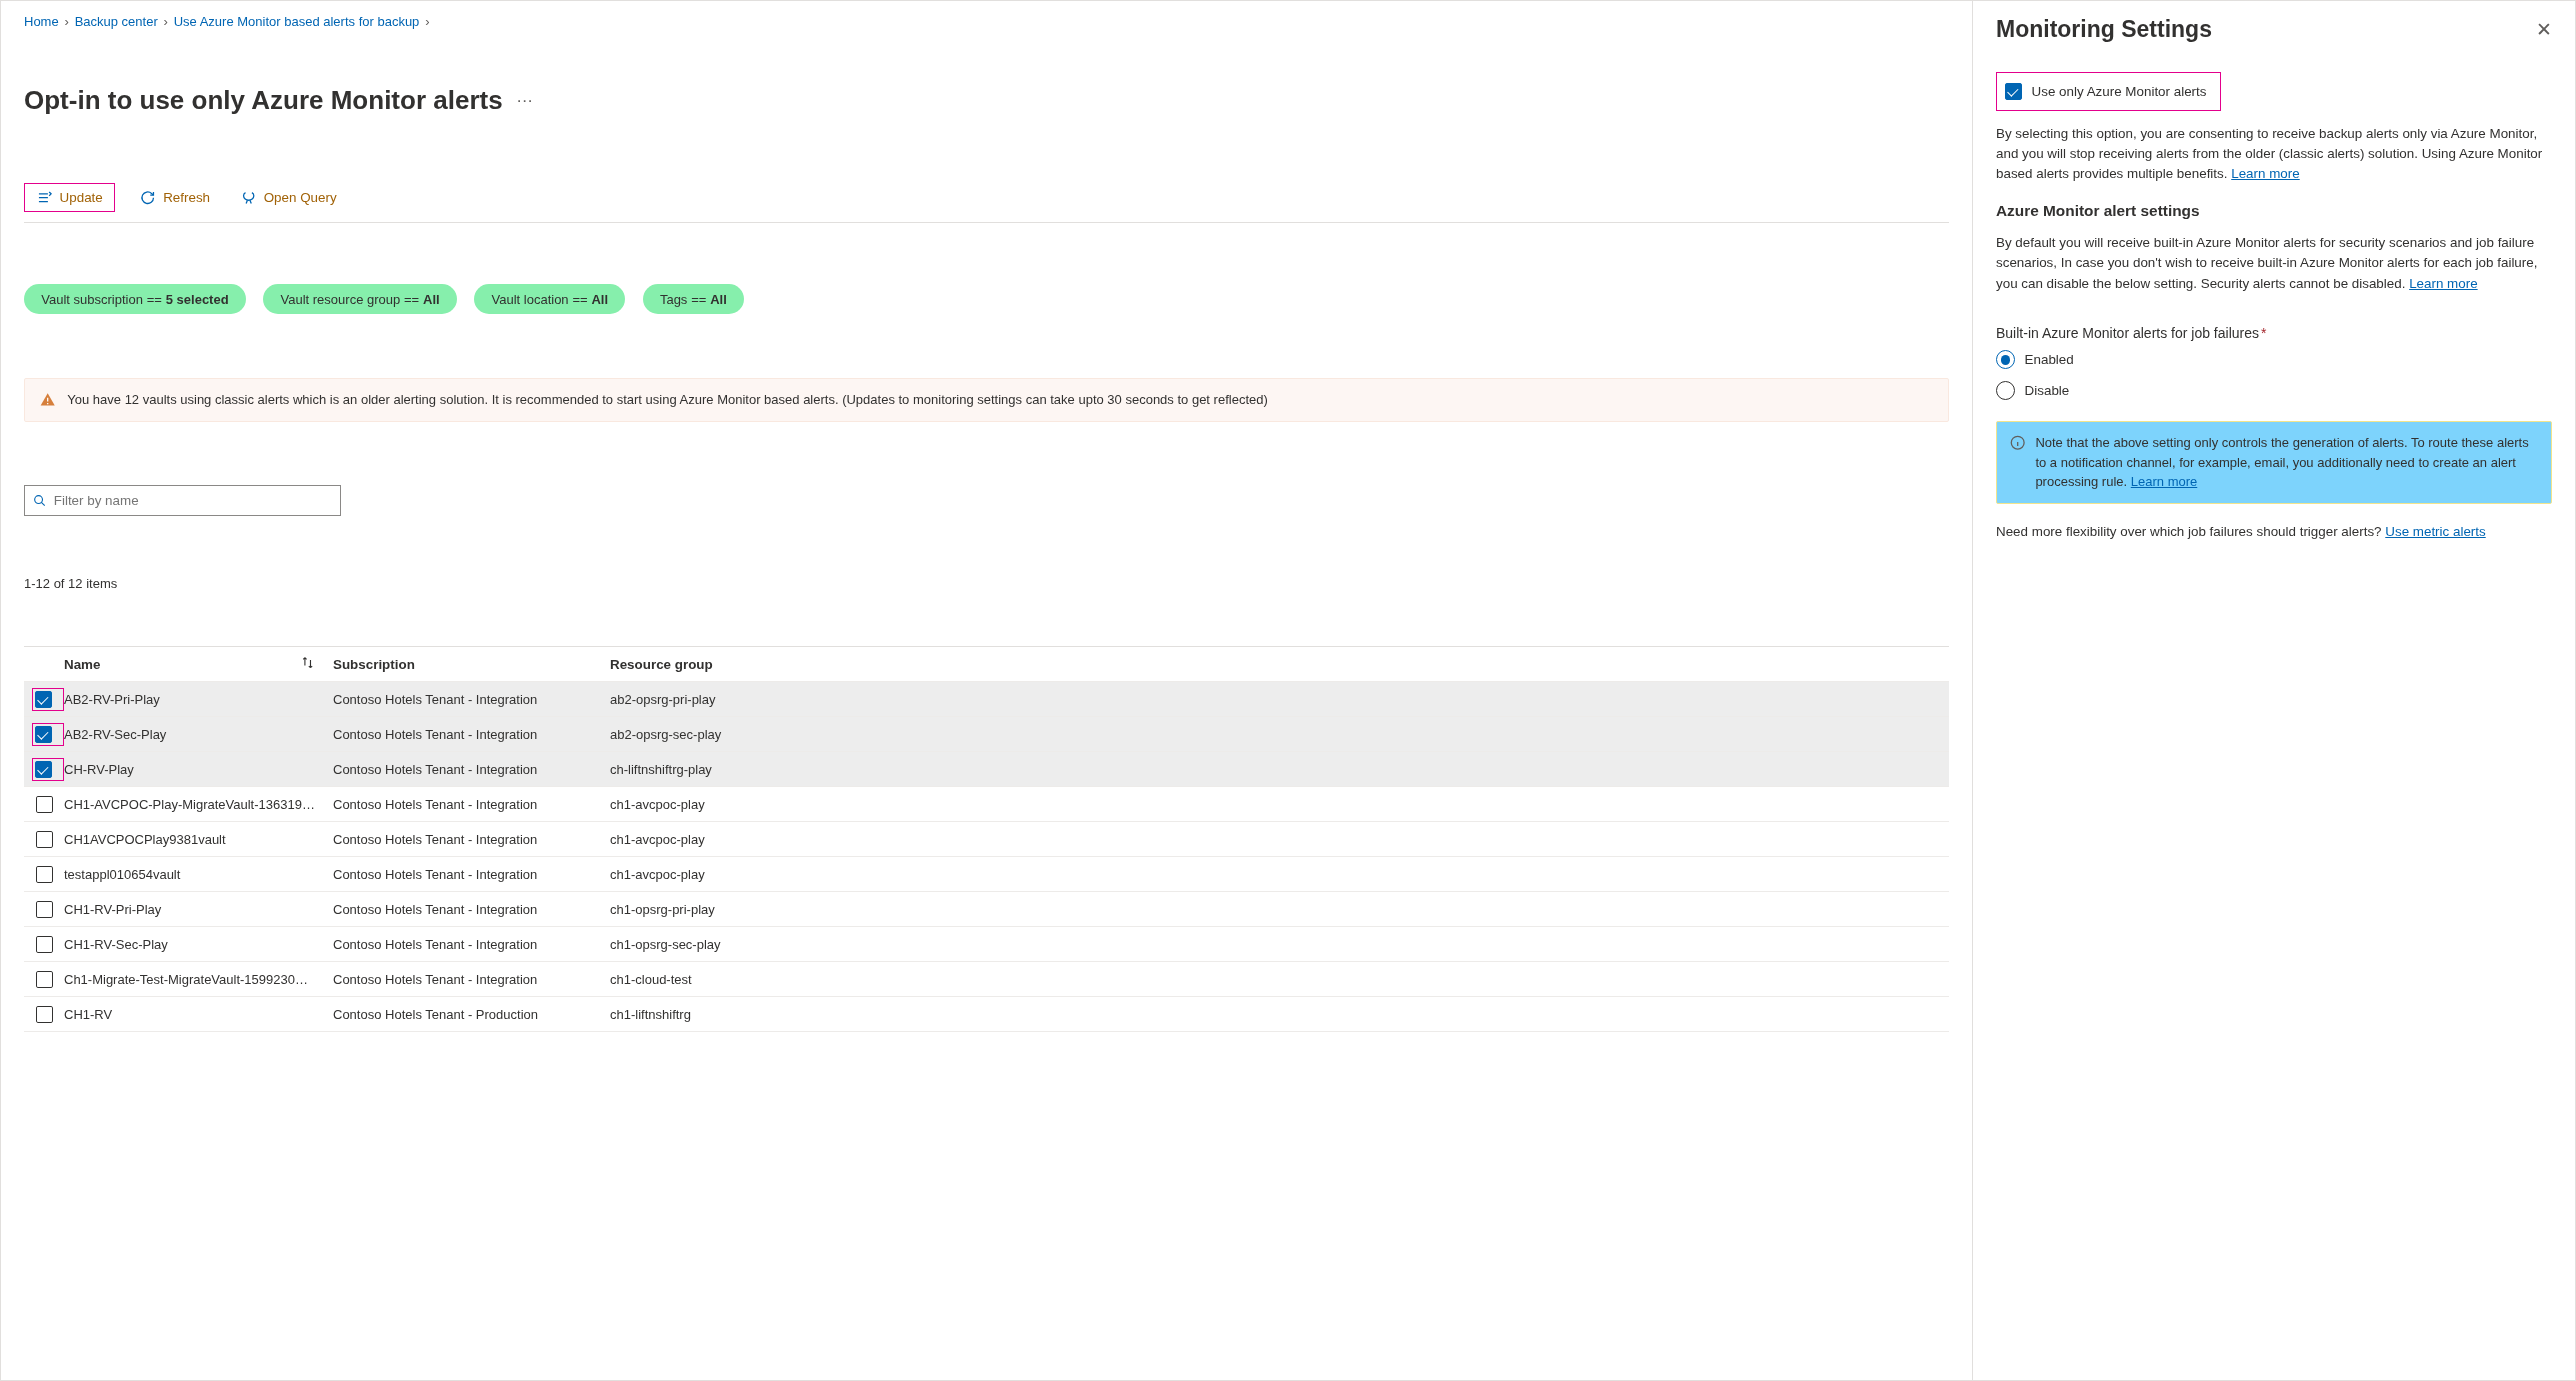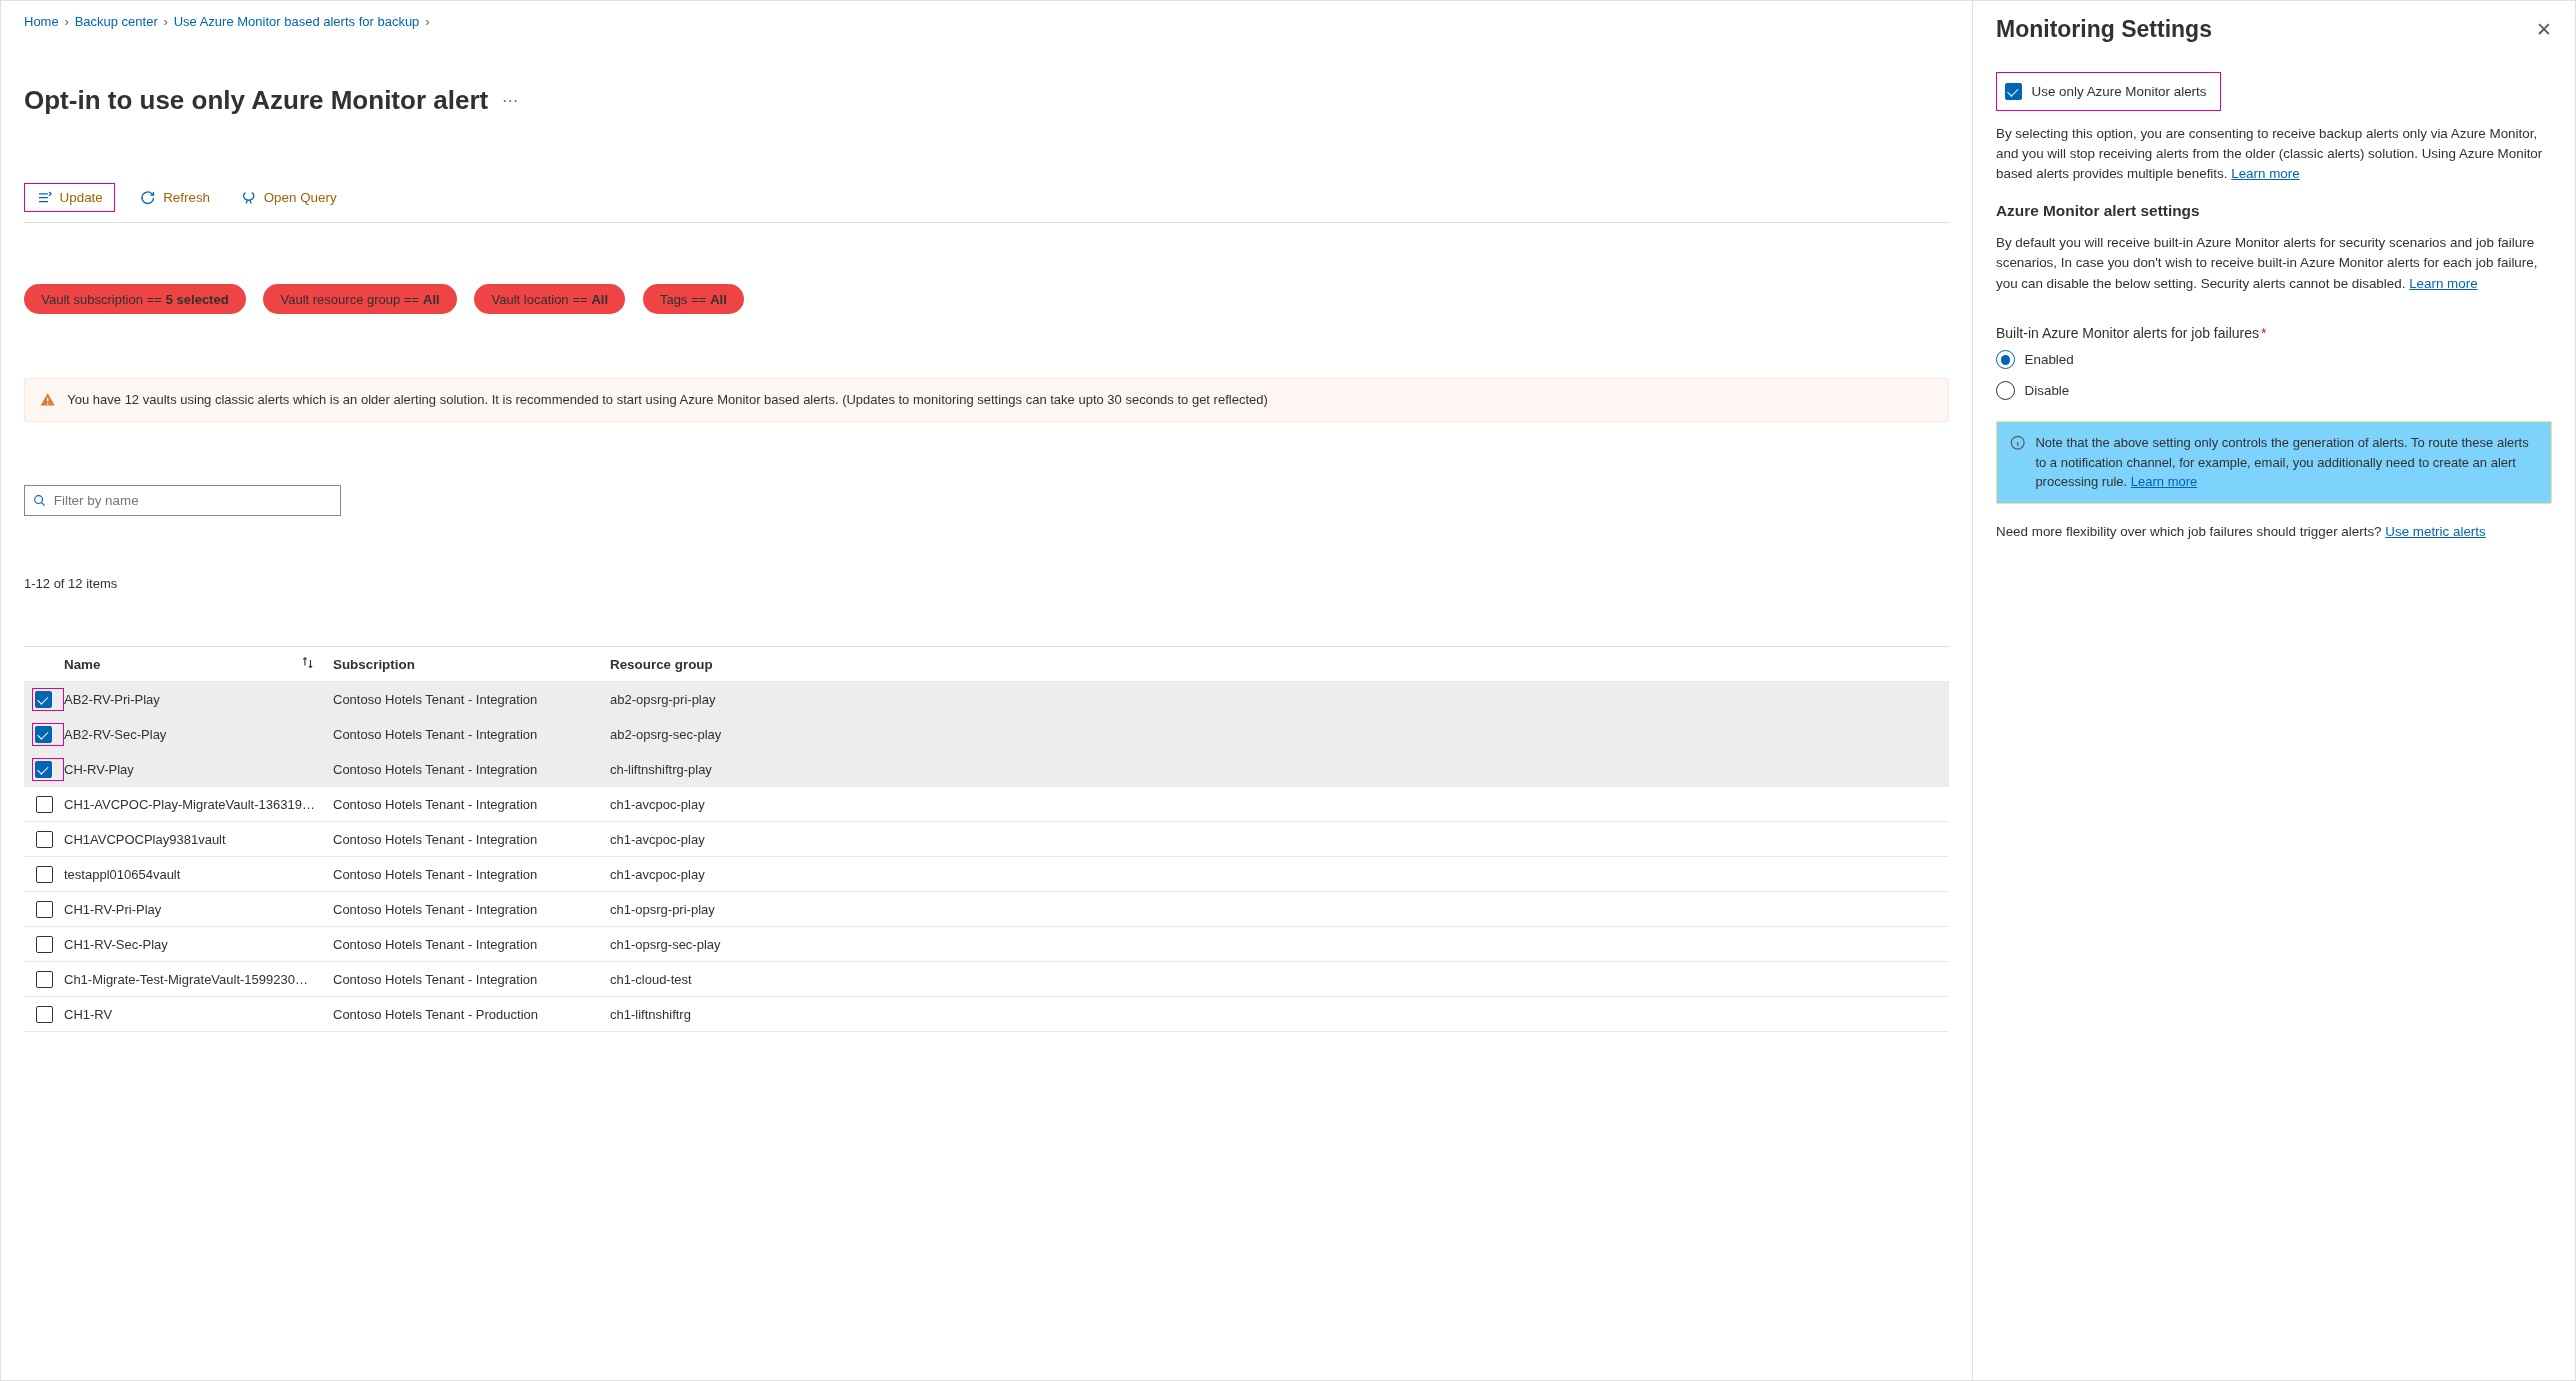--- a/index.html
+++ b/index.html
@@ -22,21 +22,21 @@
   .toolbar { display:flex; align-items:center; gap: 19px; margin-top: 21px; padding-bottom: 9.6px; border-bottom: 1px solid #e1dfdd; }
   .tb-btn { display:flex; align-items:center; gap: 7.7px; font-size: 13.4px; color: #a16207; cursor:pointer; padding: 3.8px 5.8px; }
   .tb-btn svg { width:15.4px; height:15.4px; }
   .tb-btn.primary { border: 1.9px solid #e3008c; padding: 5.8px 11.5px; }
   .tb-btn.primary svg path, .tb-btn.primary svg line { stroke: #0065b3; }
   .tb-btn .ic-refresh { stroke:#0065b3; }
   .tb-btn .ic-query { stroke:#0065b3; fill:none; }
 
   
   .pills { display:flex; gap: 17.3px; margin-top: 15.4px; flex-wrap:wrap; }
-  .pill { background:#ef4444; border-radius: 17.3px; padding: 7.7px 17.3px; font-size:13px; color:#323130; display:flex; align-items:center; }
+  .pill { background:#86efac; border-radius: 17.3px; padding: 7.7px 17.3px; font-size:13px; color:#323130; display:flex; align-items:center; }
   .pill .eq { margin: 0 3.8px; }
   .pill strong { font-weight:600; }
 
   
   .banner { background:#fdf6f3; border:1px solid #f9e8df; border-radius:1.9px; padding: 11.5px 15.4px; display:flex; gap:11.5px; margin-top:17.3px; font-size:13px; line-height:1.5; }
   .banner svg { flex-shrink:0; width:15.4px; height:15.4px; margin-top:1.9px; }
 
   
   .filter-input-wrap { margin-top: 17.3px; border:1px solid #8a8886; width: 317px; height:31px; display:flex; align-items:center; padding: 0 7.7px; gap:7.7px; }
   .filter-input-wrap svg { width:13.4px; height:13.4px; stroke:#0065b3; fill:none; }
@@ -87,21 +87,21 @@
     <div class="breadcrumb">
       <a href="#">Home</a>
       <span class="sep">›</span>
       <a href="#">Backup center</a>
       <span class="sep">›</span>
       <a href="#">Use Azure Monitor based alerts for backup</a>
       <span class="sep">›</span>
     </div>
 
     <div class="page-title-row">
-      <div class="page-title">Opt-in to use only Azure Monitor alert</div>
+      <div class="page-title">Opt-in to use only Azure Monitor alerts</div>
       <div class="ellipsis">…</div>
     </div>
 
     <div class="toolbar">
       <div class="tb-btn primary">
         <svg viewBox="0 0 24 24" fill="none" stroke="#0065b3" stroke-width="2">
             <path d="M3 12h14M3 6h14M3 18h14M19 3l3 3-3 3"></path>
           </svg>
         <span>Update</span>
       </div>

